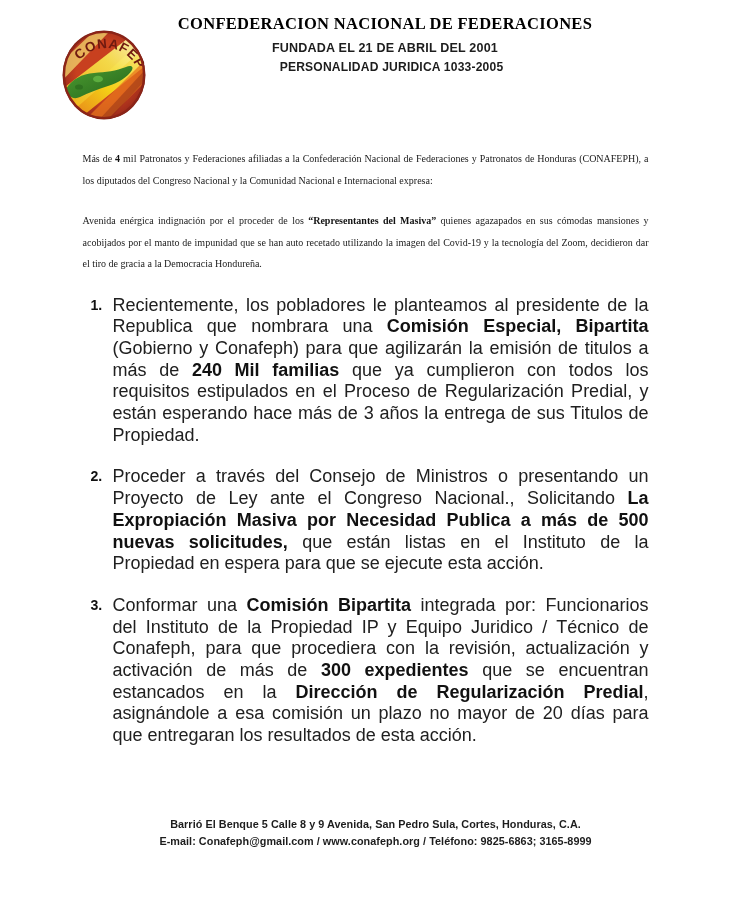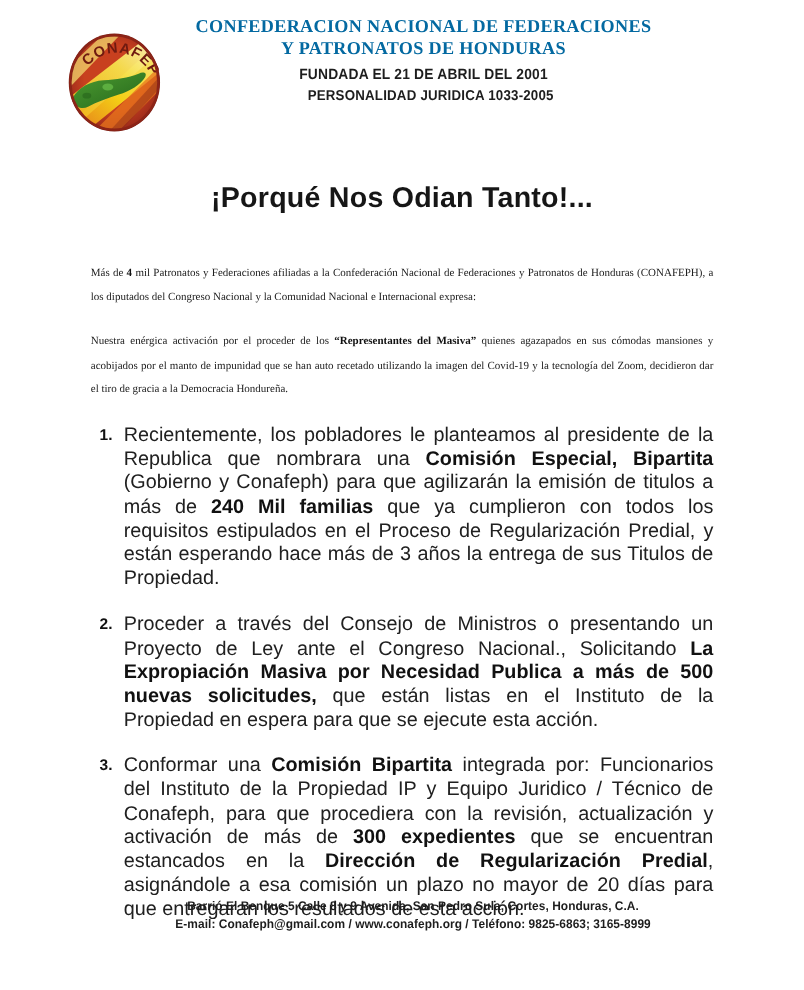--- a/index.html
+++ b/index.html
@@ -49,21 +49,21 @@
     width: 470px;
     text-align: center;
   }
 
   .org-line {
     font-family: "Liberation Serif", serif;
     font-weight: bold;
     font-size: 16.5px;
     letter-spacing: 0.3px;
     line-height: 20px;
-    color: #0369a1;
+    color: #000000;
     white-space: nowrap;
   }
 
   .founded-line {
     font-family: "Liberation Sans", sans-serif;
     font-weight: bold;
     font-size: 13.5px;
     line-height: 19px;
     letter-spacing: 0.2px;
     color: #1d1d1d;
@@ -227,36 +227,34 @@
         <text font-family="Liberation Sans, sans-serif" font-size="13.5" font-weight="bold" fill="#6f1a10" letter-spacing="0.6">
           <textPath href="#arcPath" startOffset="22%">CONAFEPH</textPath>
         </text>
 
         <ellipse cx="52" cy="48" rx="40" ry="43" fill="none" stroke="#8c2417" stroke-width="2.2"></ellipse>
       </svg>
     </div>
 
     <div class="header-text">
       <div class="org-line">CONFEDERACION NACIONAL DE FEDERACIONES</div>
-      <div class="org-line">Y PATRONATOS DE HONDURAS</div>
       <div class="founded-line">FUNDADA EL 21 DE ABRIL DEL 2001</div>
       <div class="legal-line">PERSONALIDAD JURIDICA 1033-2005</div>
     </div>
   </div>
 
-  <h1 class="doc-title">¡Porqué Nos Odian Tanto!...</h1>
 
   <div class="body-block">
 
     <p class="para">
       <span>Más de </span><b>4</b><span> mil Patronatos y Federaciones afiliadas a  la Confederación Nacional de Federaciones y  Patronatos  de  Honduras  (CONAFEPH),  a  los  diputados  del Congreso Nacional y  la Comunidad Nacional e Internacional expresa:</span>
     </p>
 
     <p class="para">
-      <span>Nuestra enérgica activación por el proceder de los </span><b>“Representantes del Masiva”</b><span> quienes agazapados en sus cómodas mansiones y acobijados por el manto de impunidad que se han auto recetado utilizando la imagen del Covid-19 y la tecnología del Zoom, decidieron dar el tiro de gracia a la Democracia Hondureña.</span>
+      <span>Avenida enérgica indignación por el proceder de los </span><b>“Representantes del Masiva”</b><span> quienes agazapados en sus cómodas mansiones y acobijados por el manto de impunidad que se han auto recetado utilizando la imagen del Covid-19 y la tecnología del Zoom, decidieron dar el tiro de gracia a la Democracia Hondureña.</span>
     </p>
 
     <ol class="items" id="clause-list">
         <li><span>Recientemente, los pobladores le planteamos al presidente de la Republica que nombrara  una </span><b>Comisión Especial, Bipartita</b><span> (Gobierno y Conafeph) para que agilizarán la emisión de titulos a más de </span><b>240 Mil familias</b><span> que ya cumplieron  con  todos  los  requisitos  estipulados  en  el  Proceso  de Regularización Predial, y están esperando hace más de 3 años la entrega de sus Titulos de Propiedad.</span></li>
         <li><span>Proceder a través del Consejo de Ministros o presentando un Proyecto de Ley ante  el  Congreso Nacional., Solicitando </span><b>La Expropiación Masiva por Necesidad Publica a más de 500 nuevas solicitudes,</b><span>  que están listas en el Instituto de la Propiedad en espera para que se ejecute esta acción.</span></li>
         <li><span>Conformar una </span><b>Comisión  Bipartita</b><span> integrada por: Funcionarios del Instituto de la Propiedad IP y Equipo Juridico / Técnico de Conafeph, para que procediera con la revisión, actualización y activación de más de </span><b>300 expedientes</b><span> que  se  encuentran    estancados  en  la </span><b>Dirección  de Regularización Predial</b><span>, asignándole a esa comisión un plazo no mayor de 20 días para que entregaran los resultados de esta acción.</span></li>
       </ol>
   </div>
 
   <div class="footer">

